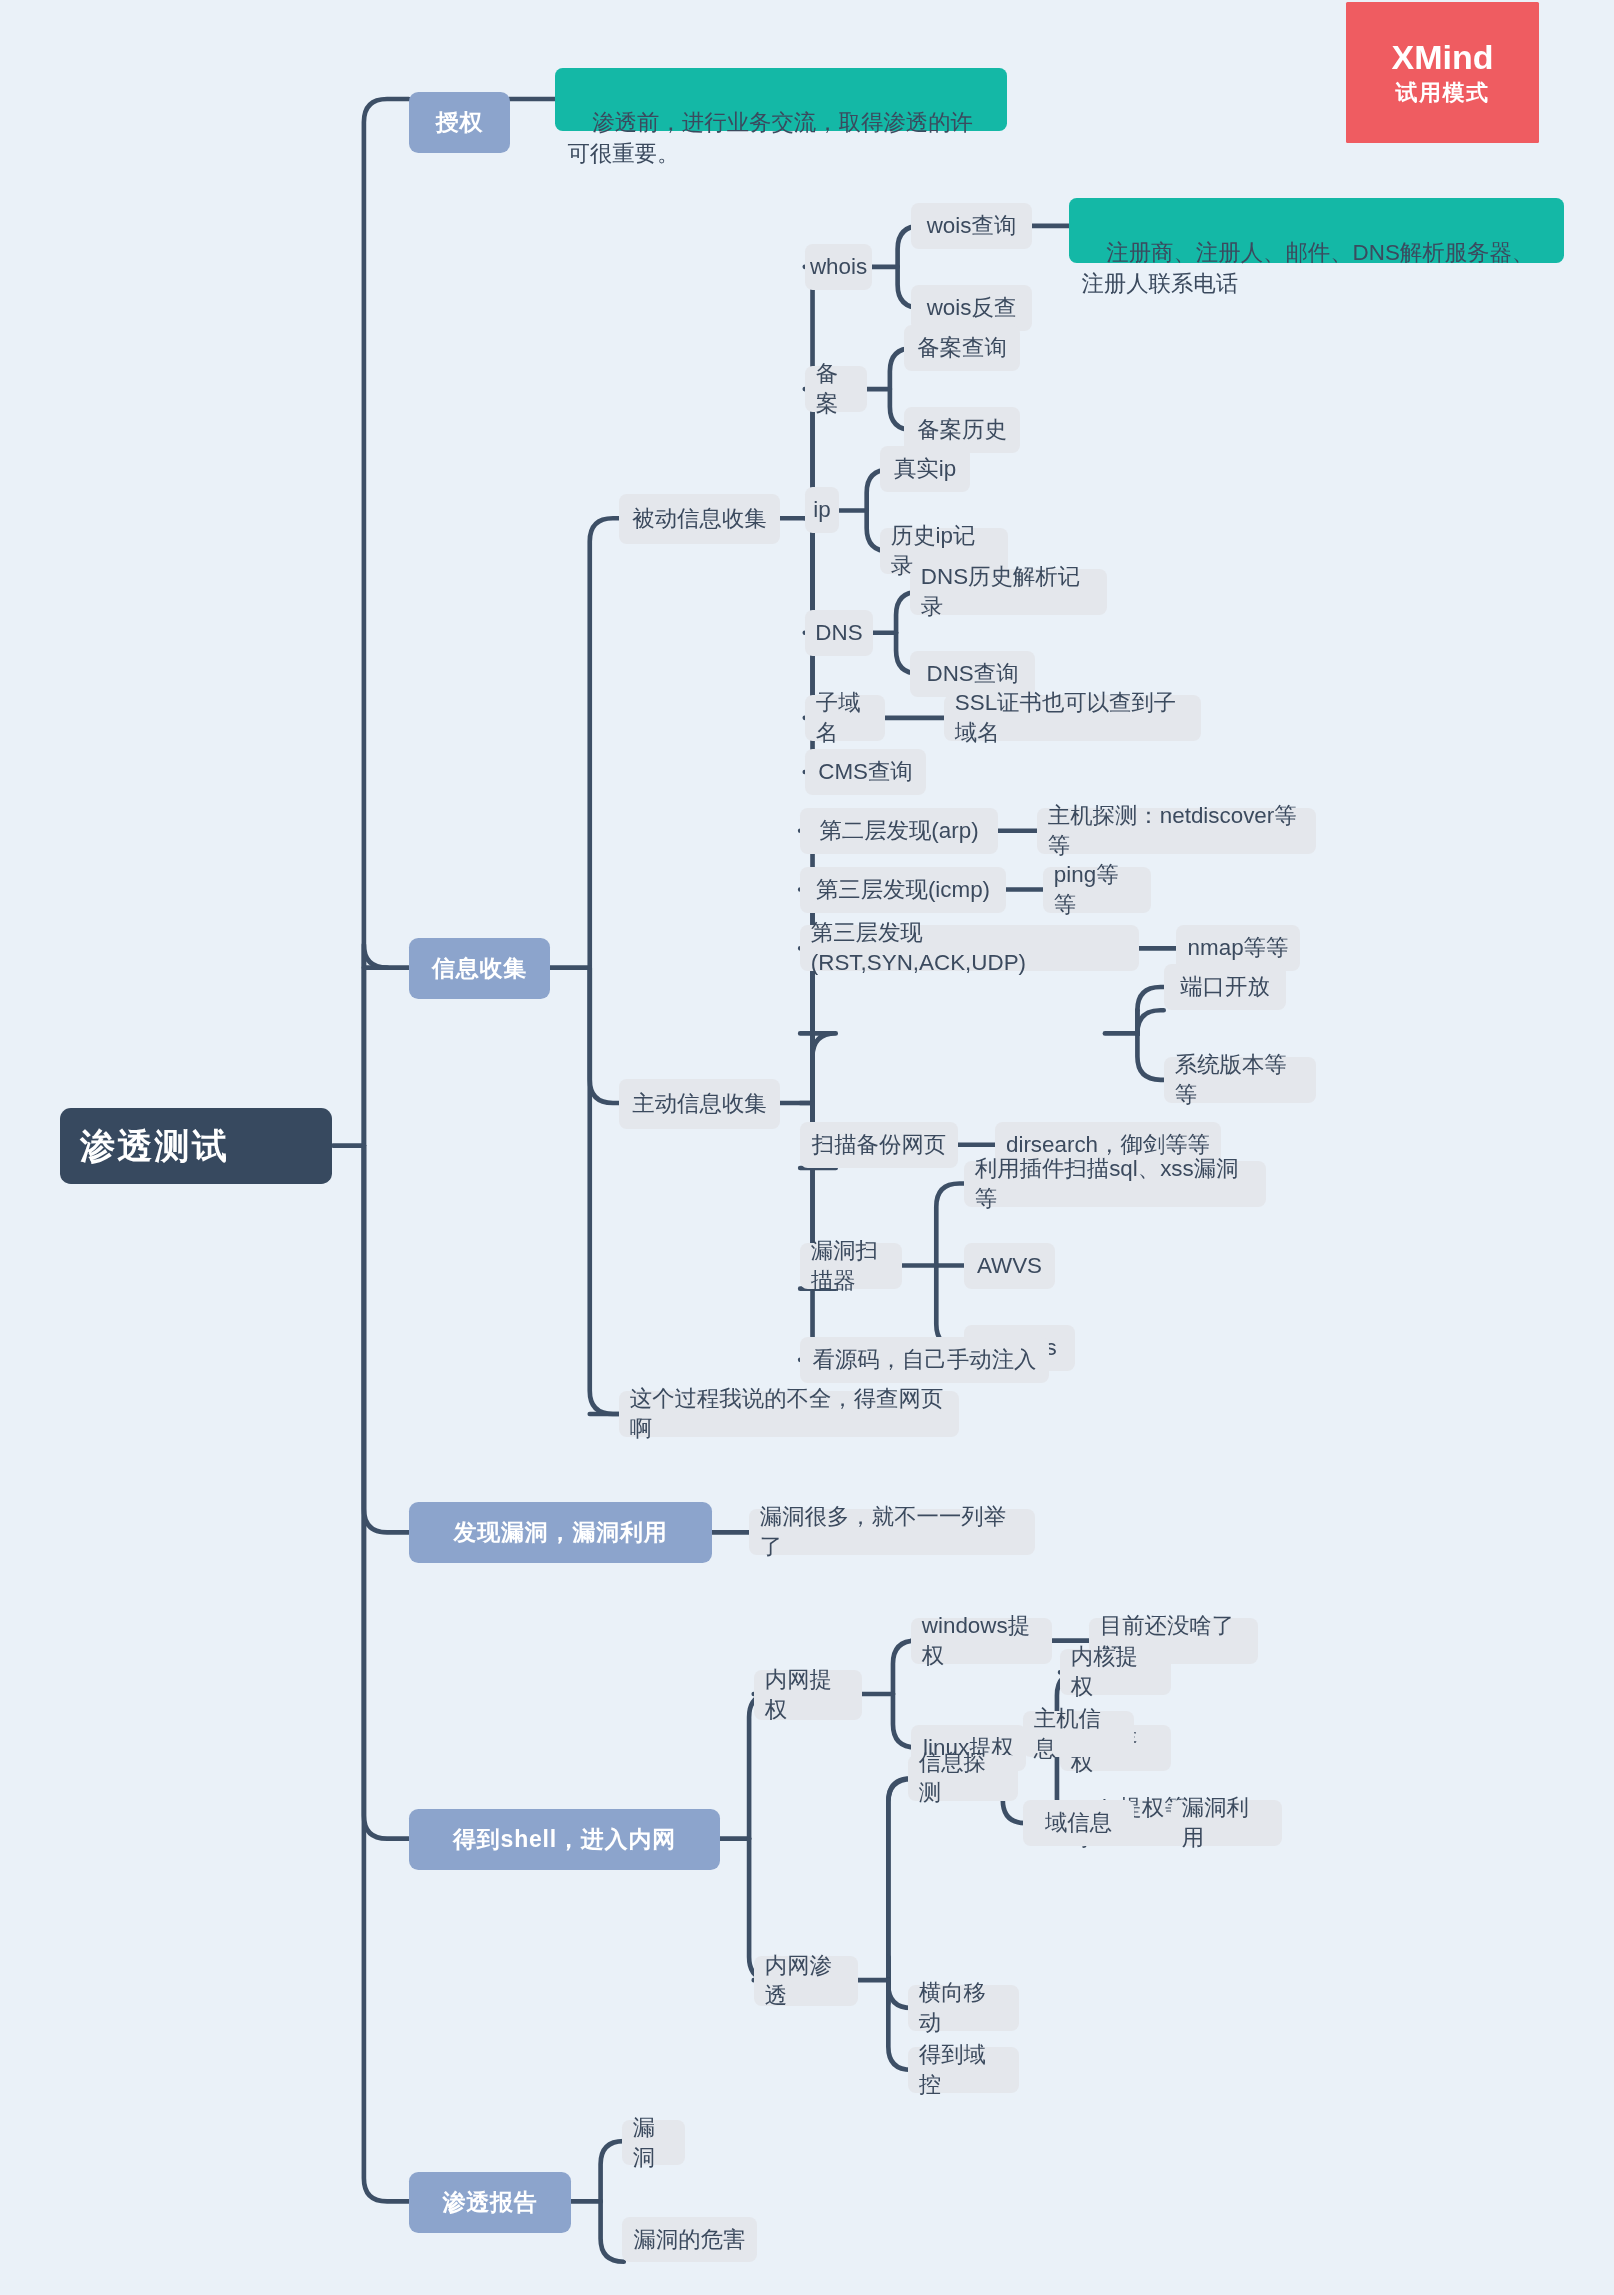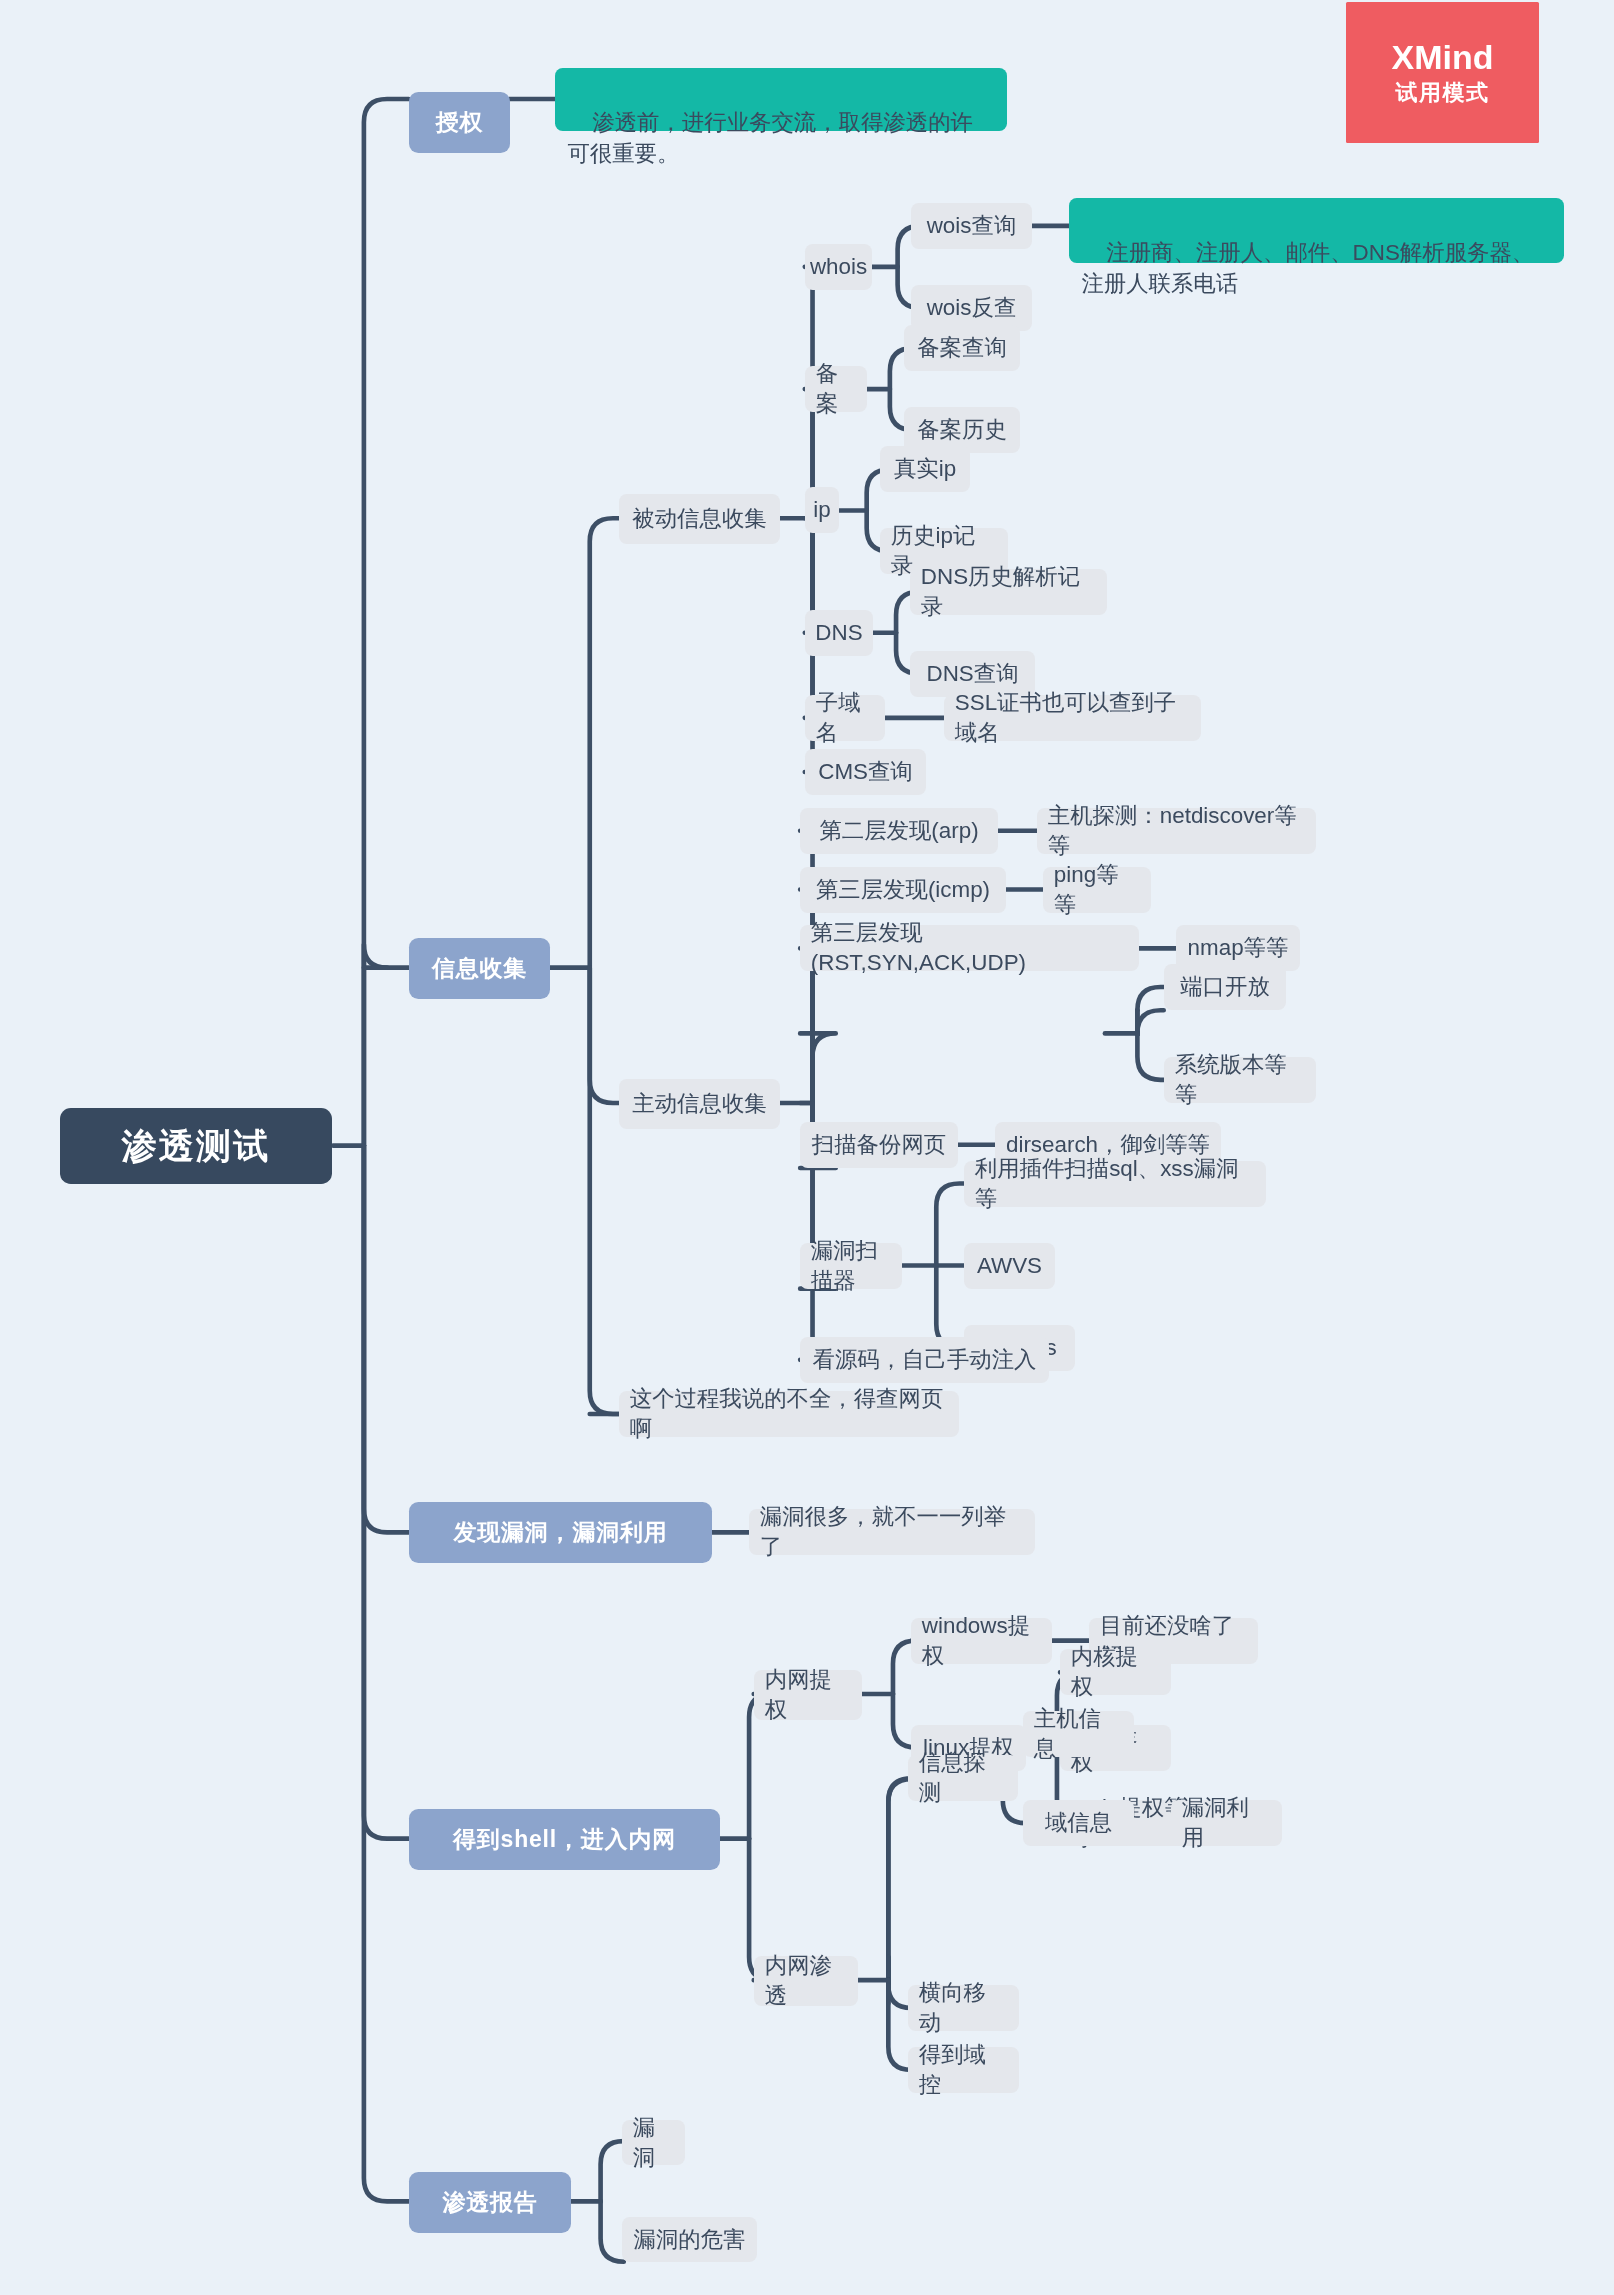--- a/index.html
+++ b/index.html
@@ -271,21 +271,21 @@
       <path d="M1296 2299 V2327 Q1296 2357 1326 2357 H1322"></path>
 
       <path d="M1466 2357 H1514"></path>
 
       <path d="M738 2846 H776"></path>
       <path d="M776 2846 V2798 Q776 2768 806 2768 H804"></path>
       <path d="M776 2846 V2894 Q776 2924 806 2924 H804"></path>
     </g>
   </svg>
 
-  <div class="node n-root" style="left:60px;top:1108px;width:272px;height:76px;justify-content:center;">
+  <div class="node n-root" style="left:60px;top:1108px;width:272px;height:76px;justify-content:flex-start;">
     <span>渗透测试</span>
   </div>
 
   <div class="node n-l1" style="left:409px;top:69px;width:101px;height:61px;justify-content:center;margin-top:23px;">
     <span>授权</span>
   </div>
   <div class="node n-note" style="left:555px;top:68px;width:452px;height:63px;">
     <span>渗透前，进行业务交流，取得渗透的许可很重要。</span>
   </div>
 

